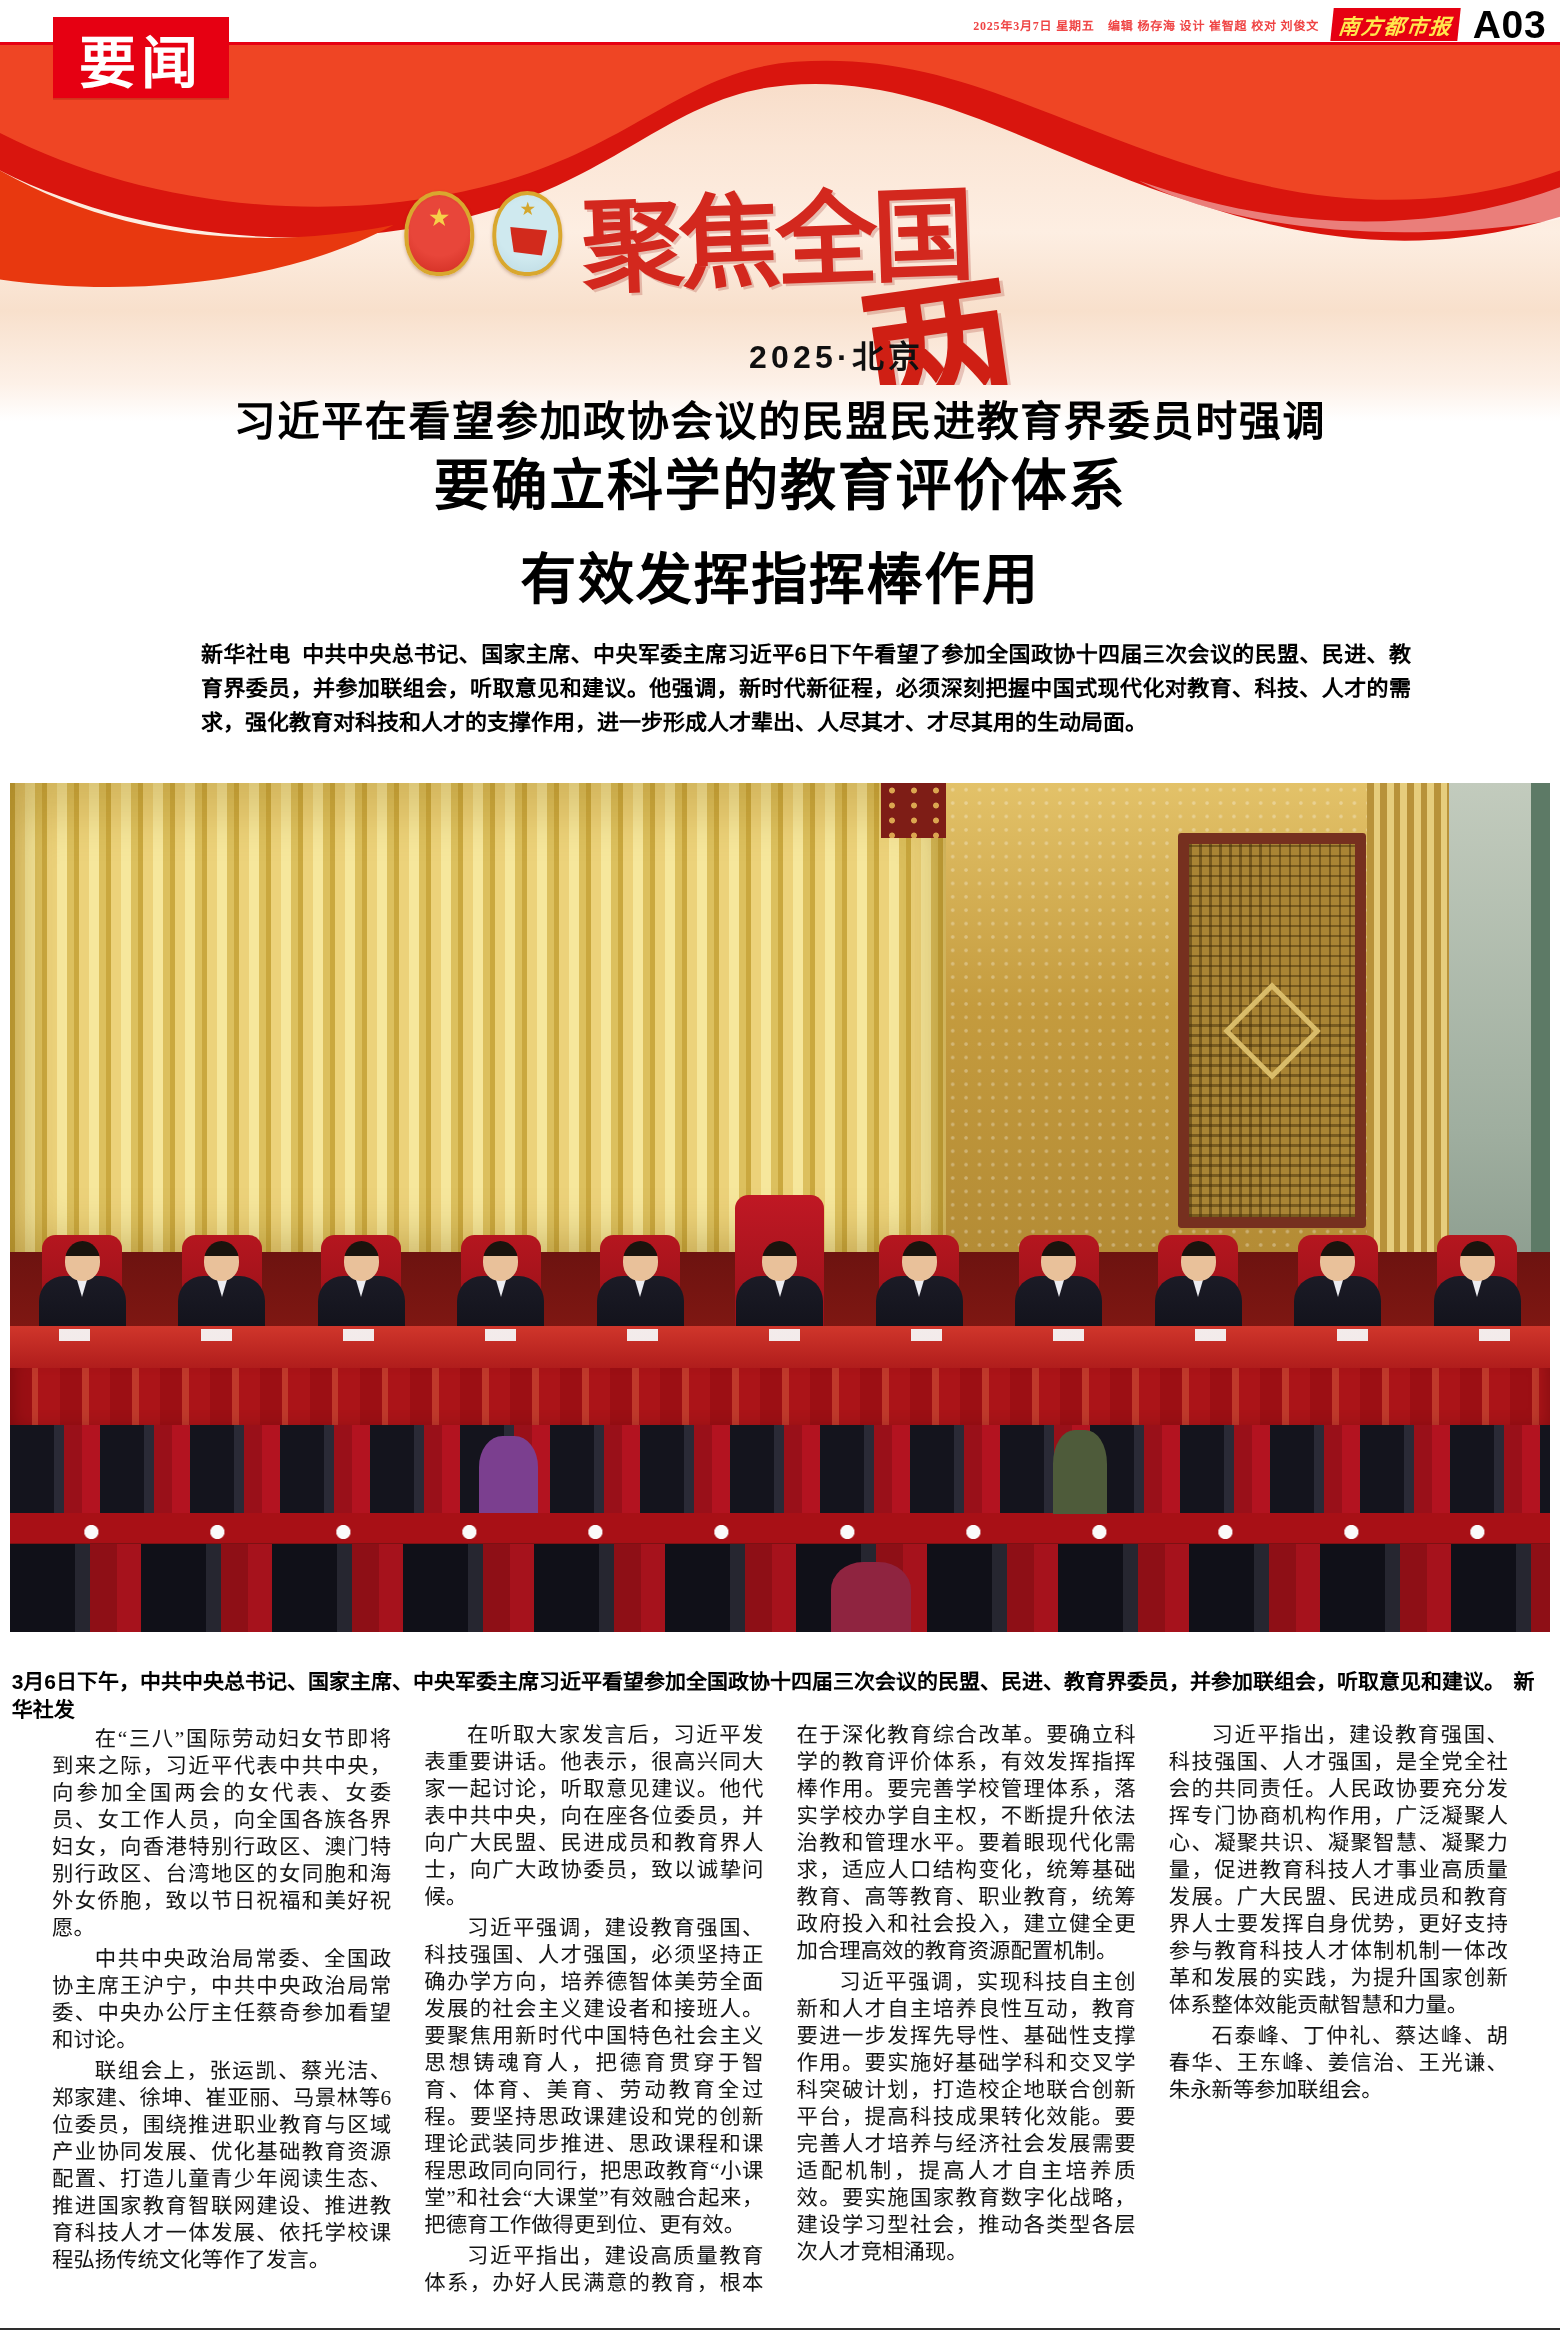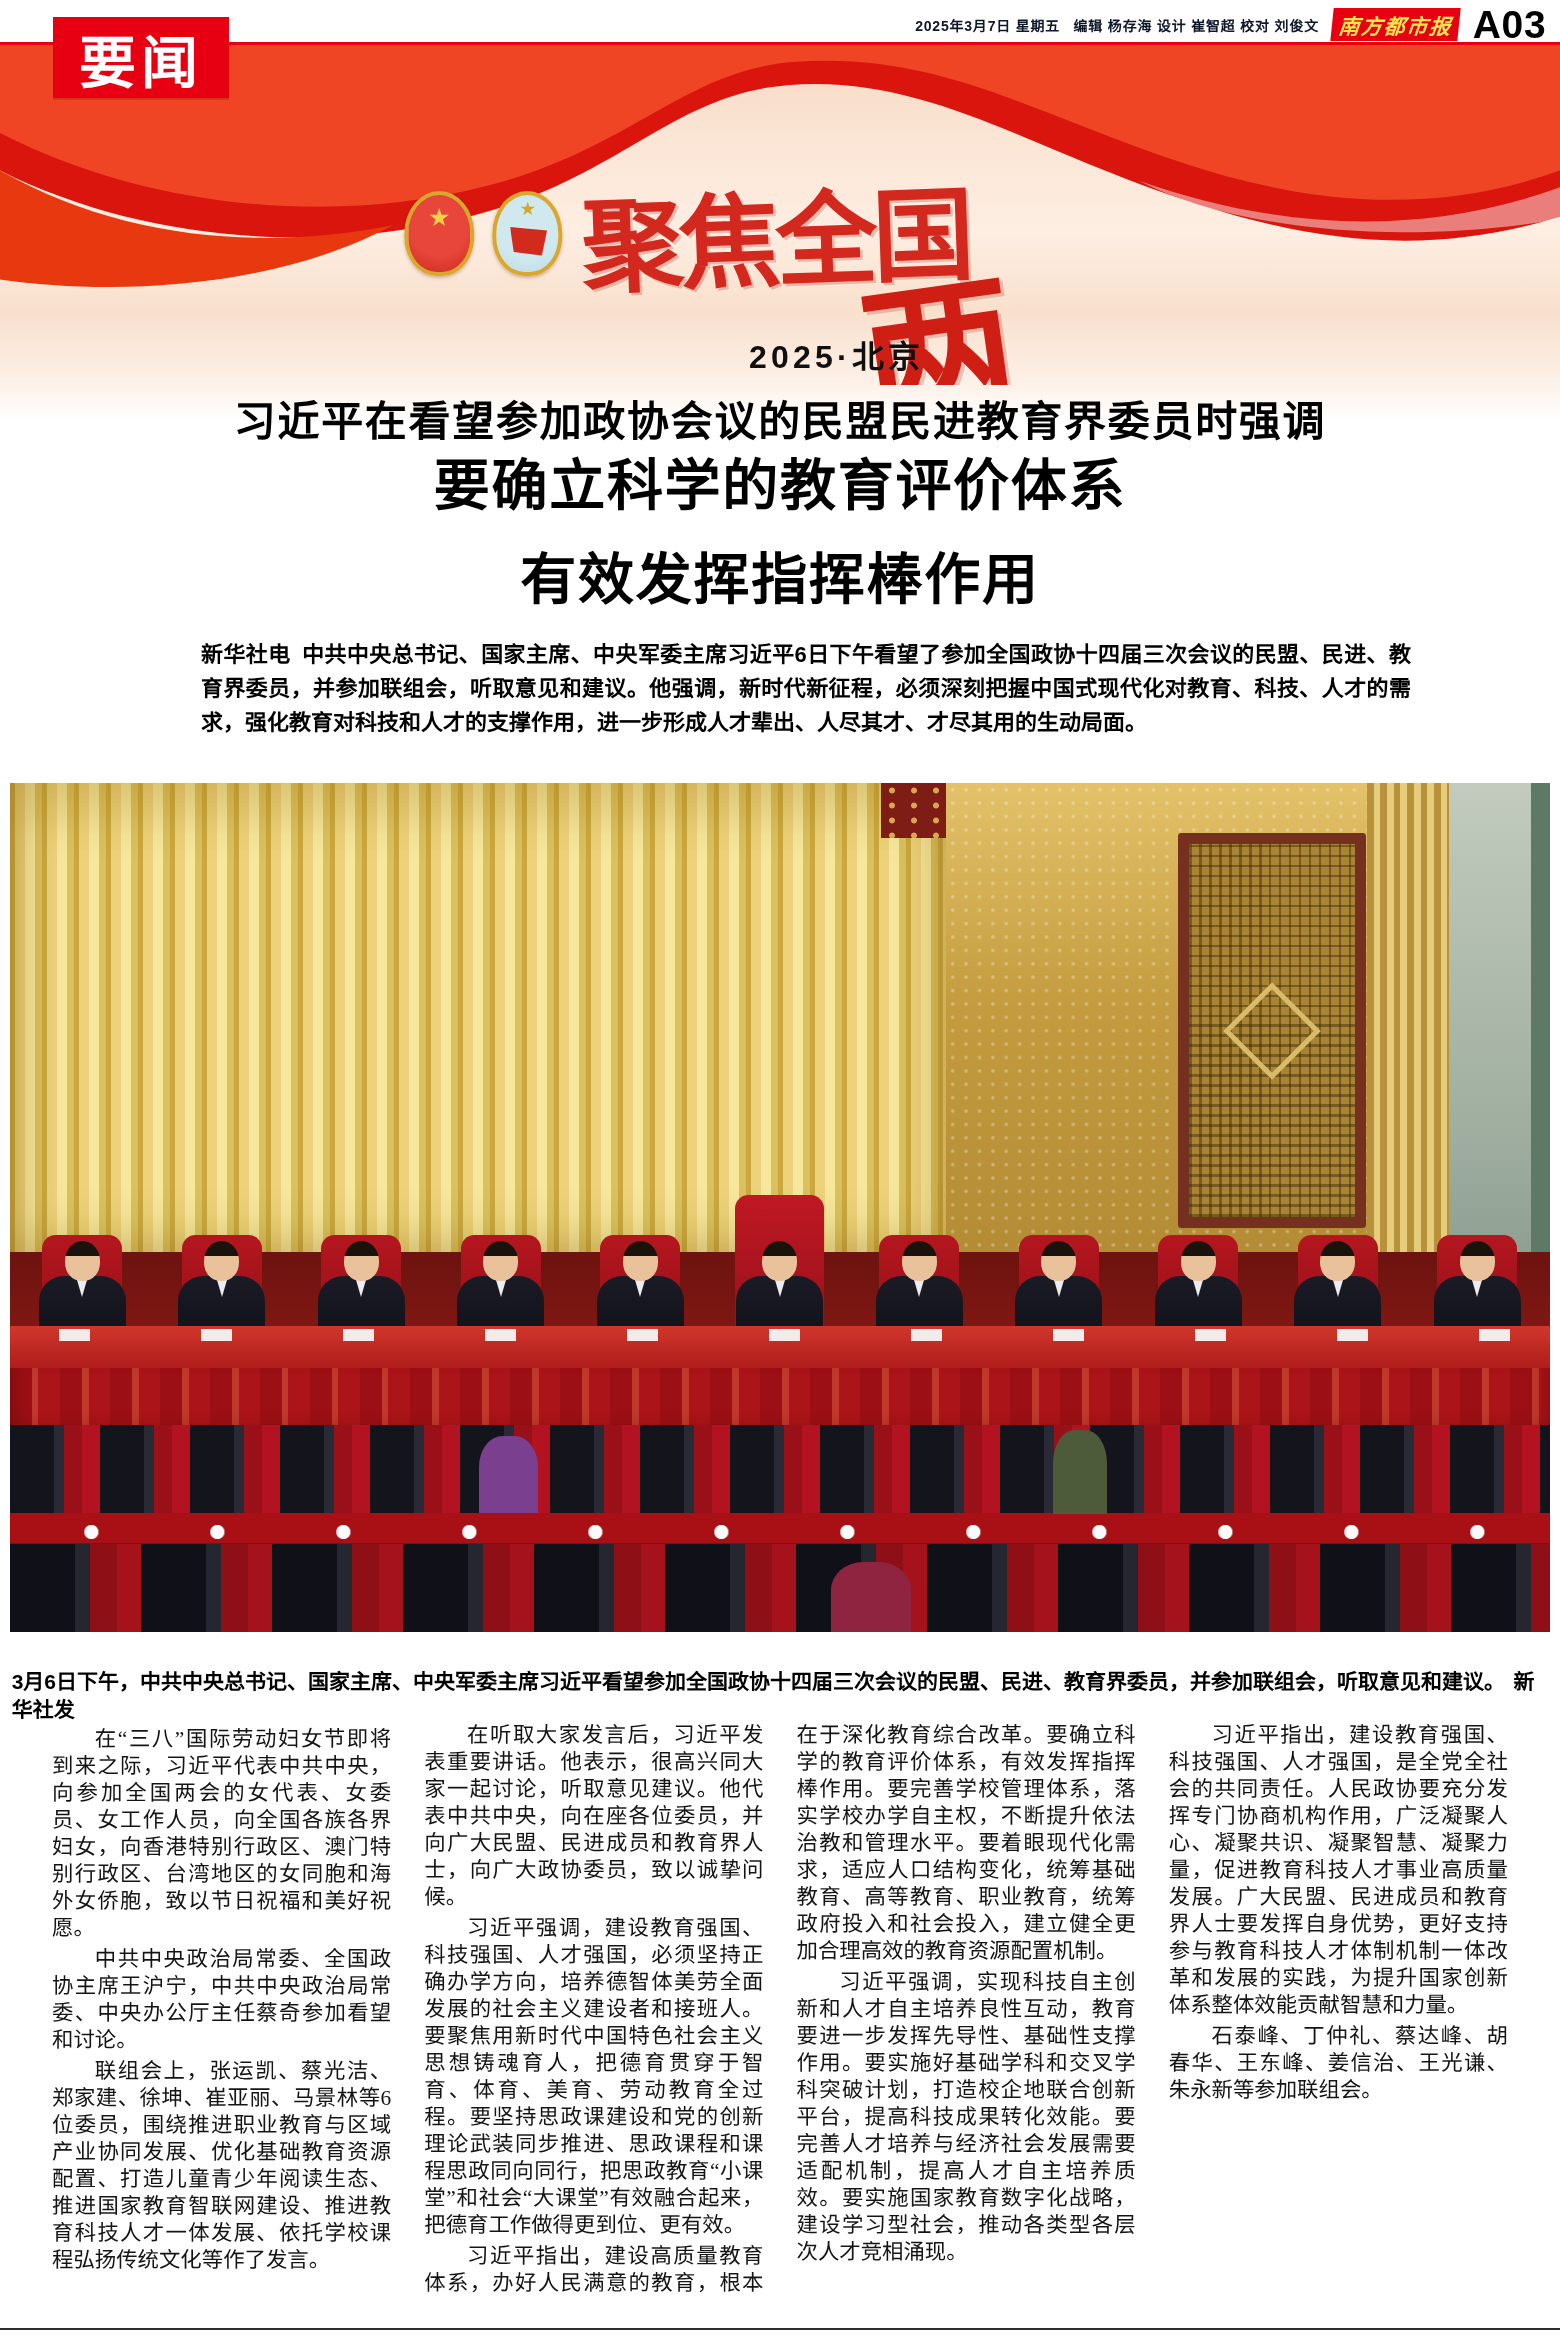--- a/index.html
+++ b/index.html
@@ -4,21 +4,21 @@
 <style>
   * { margin:0; padding:0; box-sizing:border-box; }
   html,body { width:1560px; height:2342px; }
   body {
     position:relative; background:#ffffff; overflow:hidden;
     font-family:"Liberation Sans","DejaVu Sans",sans-serif; color:#111;
   }
 
   
   .topbar { position:absolute; top:5px; right:13.4px; display:flex; align-items:center; gap:13.4px; z-index:30; }
-  .topbar .meta { font-size:14px; font-weight:600; color:#0f172a; letter-spacing:0.8px; }
+  .topbar .meta { font-size:12px; font-weight:600; color:#ef4444; letter-spacing:0.8px;font-family:Liberation Serif, serif; }
   .masthead-badge {
     background:#e60012; color:#ffe84d; font-weight:900; font-size:21px;
     padding:1.7px 6.7px; transform:skewX(-6deg); letter-spacing:1.7px; font-style:italic;
   }
   .pageno { font-size:39px; font-weight:900; color:#000; line-height:1; letter-spacing:0.8px; }
   .top-rule { position:absolute; top:42px; left:0; width:100%; height:2.5px; background:#e60012; z-index:5; }
 
   
   .section-label {
     position:absolute; top:17px; left:53px; width:176px; height:81px; z-index:40;

